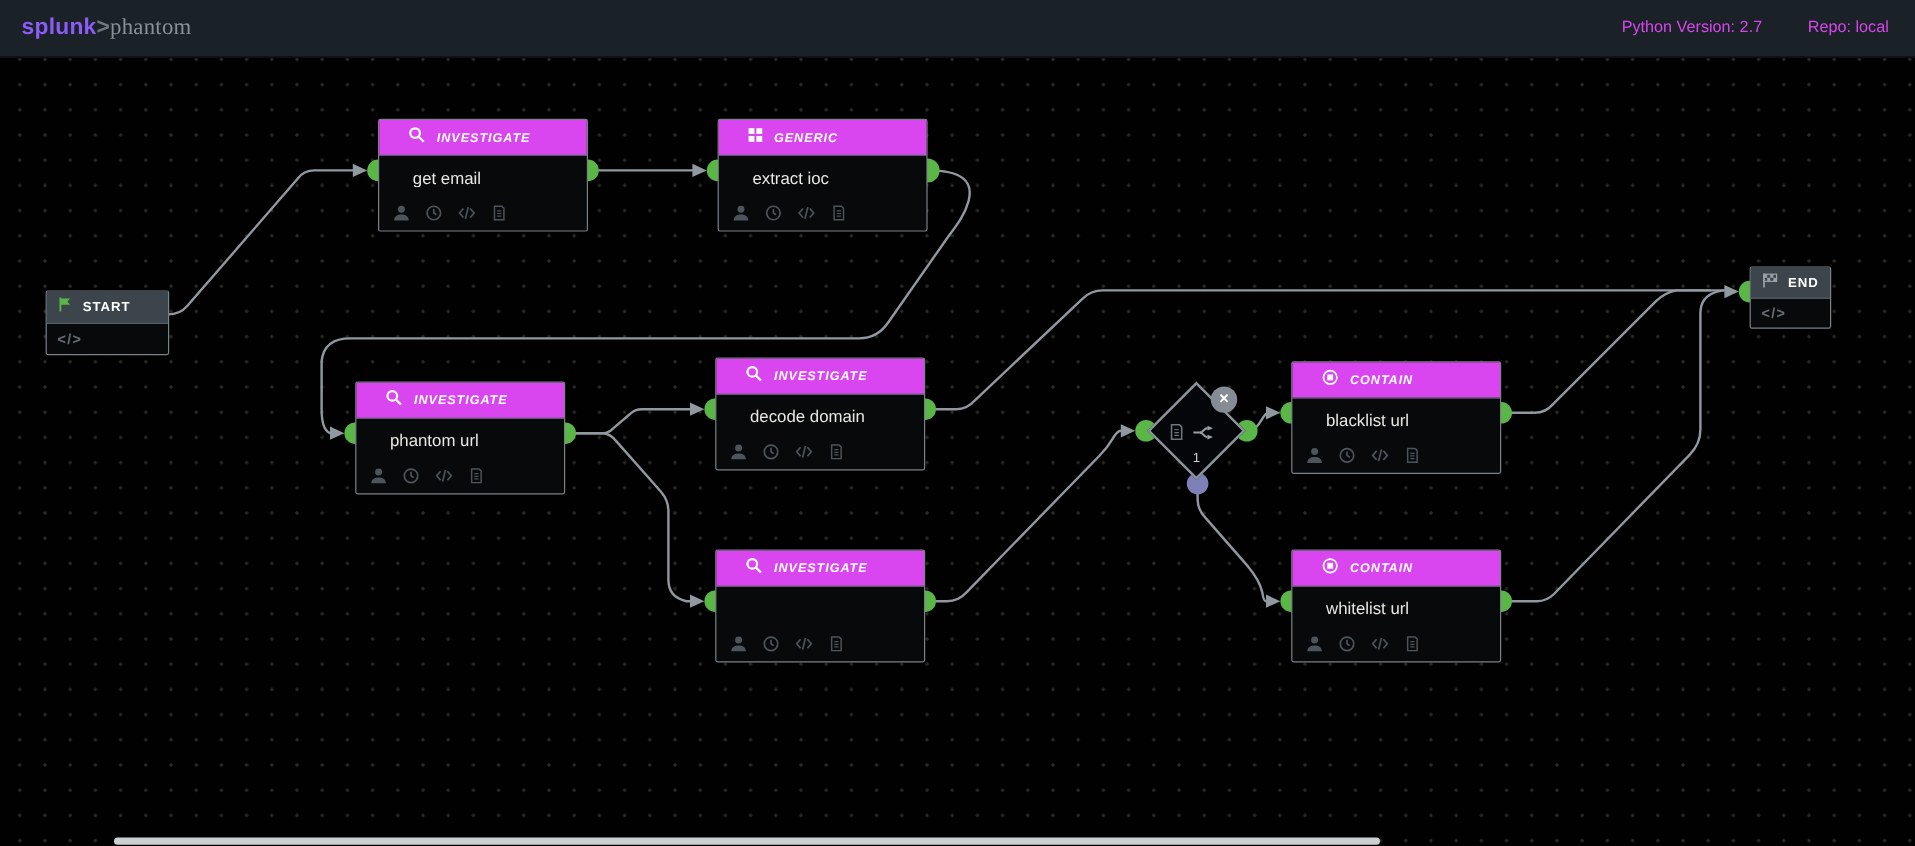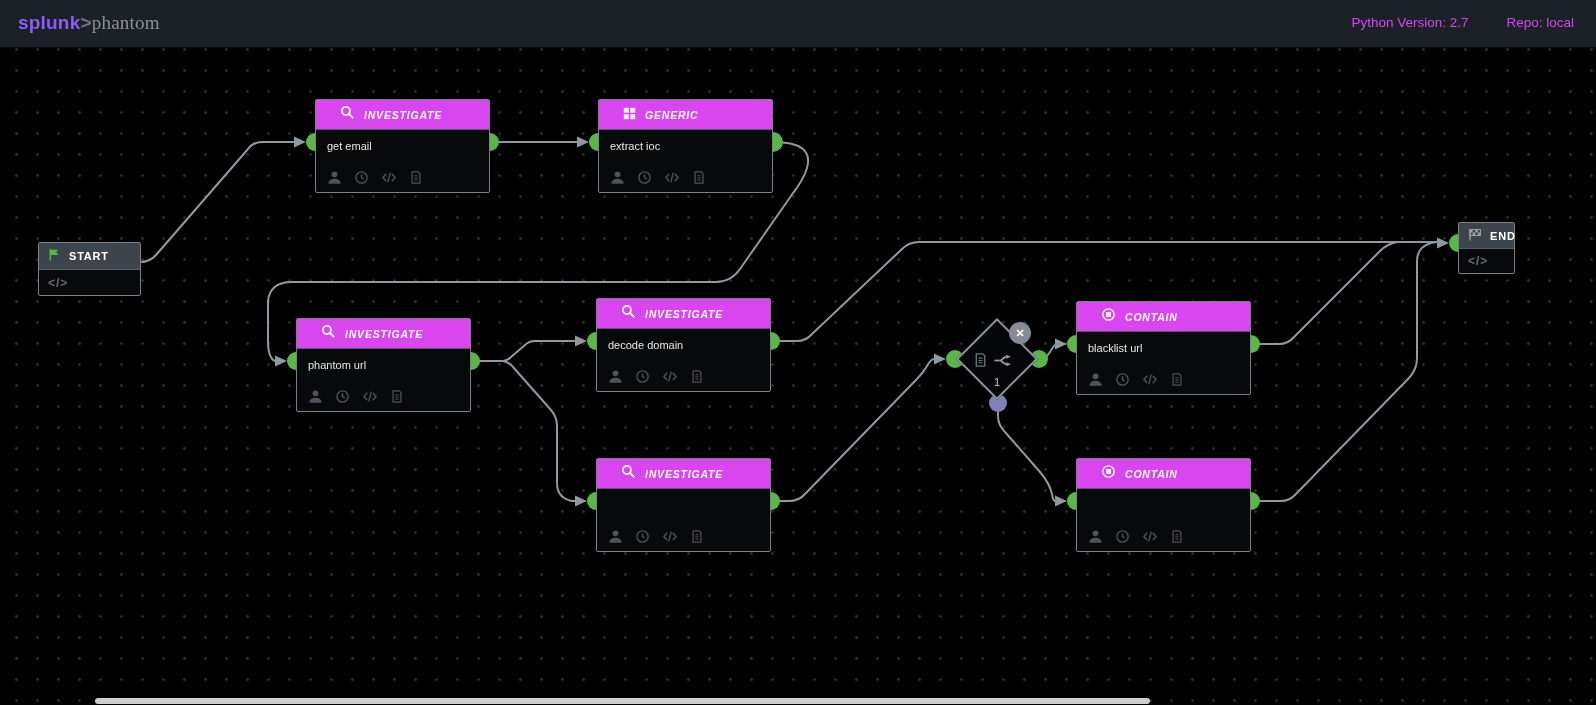--- a/index.html
+++ b/index.html
@@ -27,21 +27,21 @@
             background-size:21px 21px; background-position:6px 12px; }
   .wires { position:absolute; left:0; top:0; }
 
   
   .node { position:absolute; background:#07090b; border:1px solid #7a8187;
           border-radius:2px; }
   .action { width:175px; height:94px; }
   .node-header { height:30px; background:#d946ef; border-bottom:1px solid #565e66;
                  display:flex; align-items:center; padding:0 24px; gap:9px;font-style:italic; }
   .type-label { color:#ffffff; font-size:10.5px; font-weight:bold; letter-spacing:0.8px; }
-  .node-title { color:#eae8e4; font-size:11px; padding:10px 11px 0 11px;
+  .node-title { color:#eae8e4; font-size:14px; padding:10px 11px 0 28px;
                 white-space:nowrap; overflow:hidden; }
   .node-footer { position:absolute; left:11px; bottom:7px; display:flex; gap:12px;
                  align-items:center; }
   .node-footer svg { display:block; }
 
   .terminal { background:#07090b; }
   .t-header { background:#3d454c; display:flex; align-items:center; gap:8px;
               padding:0 9px; border-bottom:1px solid #565e66; }
   .t-label  { color:#ffffff; font-size:11px; font-weight:bold; letter-spacing:0.8px; }
   .t-body   { display:flex; align-items:center; padding:0 9px; }
@@ -135,21 +135,21 @@
             <path d="M2.5 1.8h8.8l-2.6 2.9 2.6 2.9H2.5z" fill="#5bb648"></path>
           </svg>
       </span>
       <span class="t-label">START</span>
     </div>
     <div class="t-body" style="height:25px;">
       <span class="code-glyph">&lt;/&gt;</span>
     </div>
   </div>
 
-  <div class="node terminal" style="left:1458px; top:174px; width:57px; height:52px;">
+  <div class="node terminal" style="left:1458px; top:174px; width:68px; height:52px;">
     <div class="t-header" style="height:26px;">
       <span>
         <svg width="14" height="13" viewBox="0 0 14 13">
             <path d="M2 1v11.5" stroke="#9aa1a8" stroke-width="1.4" fill="none"></path>
             <rect x="2" y="1.5" width="10.5" height="6" fill="none" stroke="#9aa1a8" stroke-width="1"></rect>
             <g fill="#9aa1a8">
               <rect x="2" y="1.5" width="2.6" height="3"></rect>
               <rect x="7.2" y="1.5" width="2.6" height="3"></rect>
               <rect x="4.6" y="4.5" width="2.6" height="3"></rect>
               <rect x="9.8" y="4.5" width="2.7" height="3"></rect>
@@ -395,20 +395,21 @@
   <div class="node action" style="left:1076px; top:410px;">
     <div class="node-header">
       <span>
         <svg width="15" height="15" viewBox="0 0 16 16">
             <circle cx="8" cy="8" r="6" stroke="#fff" stroke-width="1.5" fill="none"></circle>
             <rect x="5.4" y="5.4" width="5.2" height="5.2" fill="#fff"></rect>
           </svg>
       </span>
       <span class="type-label">CONTAIN</span>
     </div>
+    <div class="node-title">whitelist url</div>
     <div class="node-footer">
       <span>
           <svg width="15" height="15" viewBox="0 0 16 16" fill="#4d545b">
             <circle cx="8" cy="4.6" r="3.1"></circle>
             <path d="M1.5 14.7c0-3.6 2.9-5.3 6.5-5.3s6.5 1.7 6.5 5.3z"></path>
           </svg>
         </span>
       <span>
           <svg width="15" height="15" viewBox="0 0 16 16" fill="none" stroke="#4d545b" stroke-width="1.5">
             <circle cx="8" cy="8" r="6"></circle>

